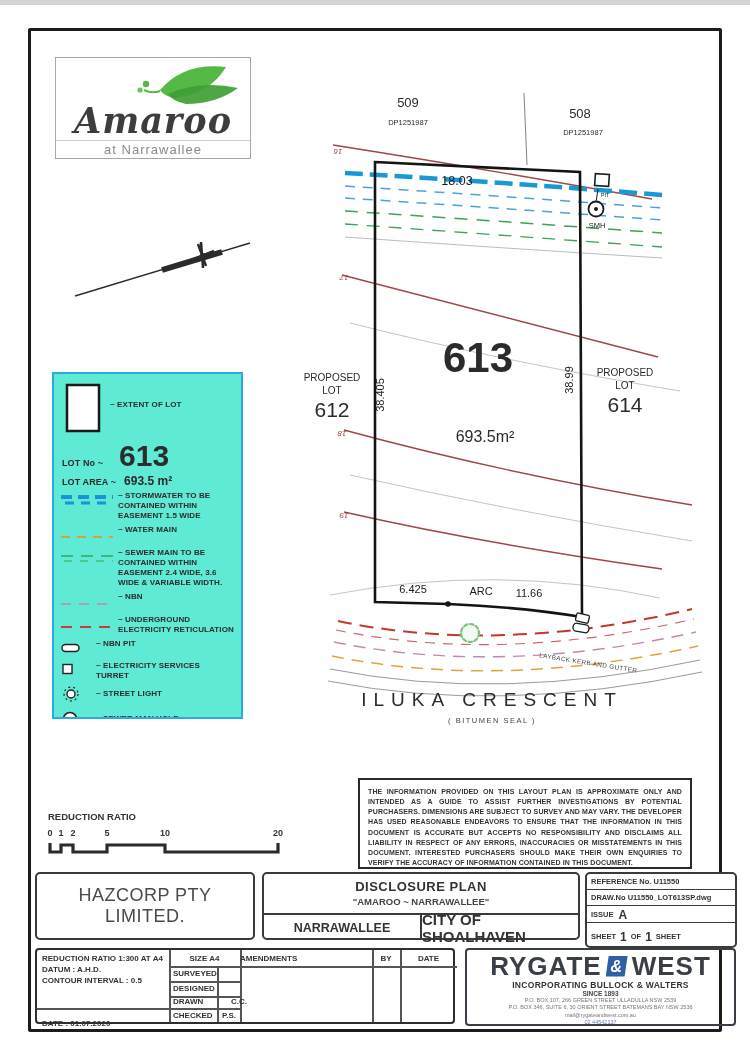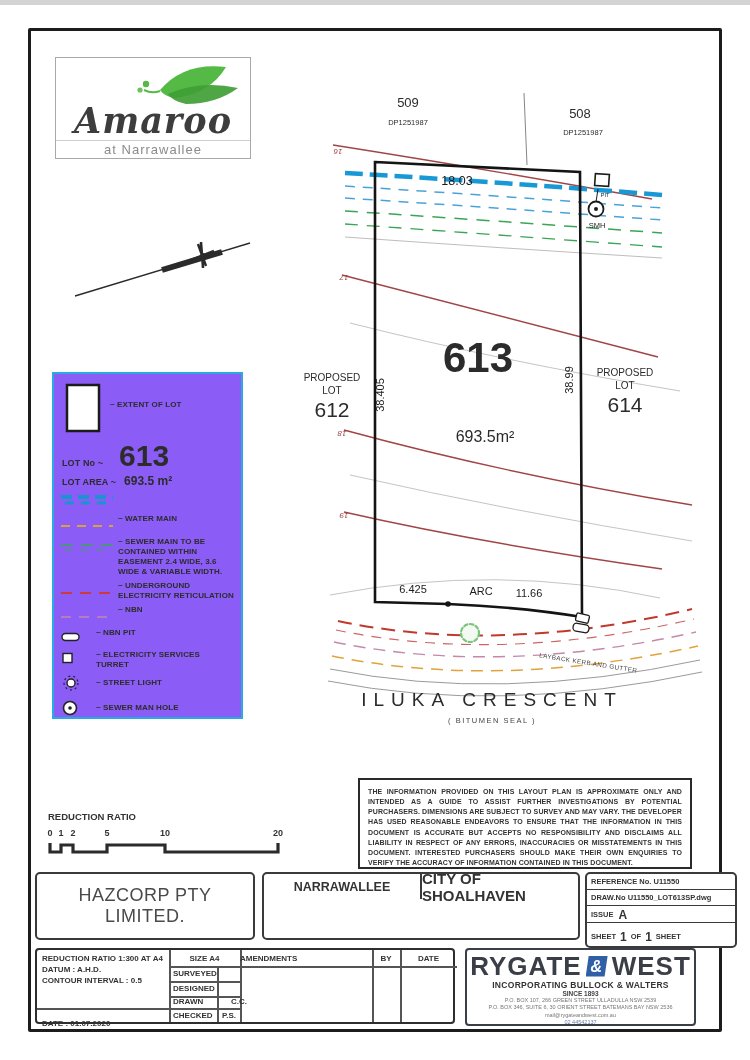--- a/index.html
+++ b/index.html
@@ -15,21 +15,21 @@
   
   #logo-box { left:55px; top:57px; width:196px; height:102px; border:1px solid #a8a8a8; background:#fff; }
   #logo-name { position:absolute; left:0; top:42px; width:100%; text-align:center;
     font-family:"DejaVu Serif", serif; font-style:italic; font-weight:bold;
     font-size:35px; color:#3d3d3d; letter-spacing:1px; }
   #logo-sub { position:absolute; left:0; top:82px; width:100%; text-align:center;
     font-size:13px; color:#8b8b8b; letter-spacing:1px; border-top:1px solid #cfcfcf; padding-top:1px; }
 
   
   #legend { left:52px; top:372px; width:191px; height:347px;
-    border:2px solid #29abe2; background:#8b5cf6; padding:8px 6px 4px 7px; overflow:hidden; }
+    border:2px solid #29abe2; background:#5eead4; padding:8px 6px 4px 7px; overflow:hidden; }
   .lg-row { display:flex; align-items:flex-start; margin-bottom:4px; }
   .lg-swatch { width:52px; flex:0 0 52px; margin-right:5px; margin-top:1px; text-align:center; }
   .lg-label { font-size:8px; font-weight:bold; color:#2c2c2c; line-height:1.25; letter-spacing:.1px; }
   .lg-inline { display:flex; align-items:baseline; margin:2px 0 3px 1px; }
   #lg-lotno-num { font-size:30px; font-weight:bold; color:#2c2c2c; margin-left:16px; line-height:1; }
   #lg-area-val { font-size:12px; font-weight:bold; color:#2c2c2c; margin-left:8px; }
   .lg-sym { width:30px; flex:0 0 30px; margin-right:5px; text-align:left; }
 
   
   #disclaimer { left:358px; top:778px; width:334px; height:91px; border:2px solid #2a2a2a;
@@ -58,21 +58,21 @@
   #ref-issue { height:17px; display:flex; align-items:center; gap:5px; }
   .big-num { font-size:12px; }
 
   
   #details { left:35px; top:948px; width:420px; height:76px; border:2px solid #2e2e2e;
     border-radius:4px; position:absolute; font-size:8px; font-weight:bold; color:#333; }
   .dline { position:absolute; background:#555; }
   .dcell { position:absolute; }
 
   
-  #rygate { left:465px; top:948px; width:231px; height:78px; border:2.5px solid #3a3f47;
+  #rygate { left:465px; top:948px; width:271px; height:78px; border:2.5px solid #3a3f47;
     border-radius:4px; text-align:center; padding-top:3px; }
   #rw-name { display:flex; align-items:center; justify-content:center; gap:4px;
     font-size:26px; font-weight:bold; color:#3a3f47; letter-spacing:1px; line-height:1; }
   #rw-amp { display:inline-block; width:22px; height:21px; background:#2f5fa5; color:#fff;
     font-size:16px; line-height:21px; clip-path:polygon(14% 0,100% 0,86% 100%,0 100%);
     font-style:italic; }
   #rw-sub { font-size:8.5px; font-weight:bold; color:#333; margin-top:1px; letter-spacing:.3px; }
   #rw-since { font-size:6.5px; font-weight:bold; color:#444; }
   .rw-addr { font-size:5.5px; color:#777; line-height:1.35; }
   #rw-phone { font-size:5.5px; color:#6a7ea8; }
@@ -120,45 +120,46 @@
   <div class="lg-inline">
     <span class="lg-label" style="font-size:9px;">LOT AREA ~</span>
     <span id="lg-area-val">693.5 m²</span>
   </div>
 
   <div class="lg-row">
     <div class="lg-swatch"><svg width="52" height="12">
       <line x1="0" y1="3" x2="52" y2="3" stroke="#1a93d1" stroke-width="4" stroke-dasharray="11 6"></line>
       <line x1="4" y1="9" x2="52" y2="9" stroke="#1a93d1" stroke-width="3" stroke-dasharray="9 7"></line>
     </svg></div>
+    <div class="lg-label">~ STORMWATER TO BE CONTAINED WITHIN EASEMENT 1.5 WIDE</div>
   </div>
   <div class="lg-row">
     <div class="lg-swatch"><svg width="52" height="6">
       <line x1="0" y1="3" x2="52" y2="3" stroke="#d8a13d" stroke-width="2" stroke-dasharray="9 7"></line>
     </svg></div>
     <div class="lg-label">~ WATER MAIN</div>
   </div>
   <div class="lg-row">
     <div class="lg-swatch"><svg width="52" height="10">
       <line x1="0" y1="3" x2="52" y2="3" stroke="#3aa556" stroke-width="1.6" stroke-dasharray="12 8"></line>
       <line x1="3" y1="8" x2="52" y2="8" stroke="#3aa556" stroke-width="1.2" stroke-dasharray="8 8"></line>
     </svg></div>
     <div class="lg-label">~ SEWER MAIN TO BE CONTAINED WITHIN EASEMENT 2.4 WIDE, 3.6 WIDE &amp; VARIABLE WIDTH.</div>
   </div>
   <div class="lg-row">
     <div class="lg-swatch"><svg width="52" height="6">
+      <line x1="0" y1="3" x2="52" y2="3" stroke="#c488a8" stroke-width="1.6" stroke-dasharray="10 8"></line>
+    </svg></div>
+    <div class="lg-label">~ NBN</div>
+  </div>
+  <div class="lg-row">
+    <div class="lg-swatch"><svg width="52" height="6">
       <line x1="0" y1="3" x2="52" y2="3" stroke="#cc3b3b" stroke-width="2" stroke-dasharray="11 8"></line>
     </svg></div>
     <div class="lg-label">~ UNDERGROUND ELECTRICITY RETICULATION</div>
-  </div>
-  <div class="lg-row">
-    <div class="lg-swatch"><svg width="52" height="6">
-      <line x1="0" y1="3" x2="52" y2="3" stroke="#c488a8" stroke-width="1.6" stroke-dasharray="10 8"></line>
-    </svg></div>
-    <div class="lg-label">~ NBN</div>
   </div>
 
   <div class="lg-row">
     <div class="lg-sym"><svg width="20" height="10">
       <rect x="1" y="1.5" width="17" height="7" rx="3.5" fill="#fff" stroke="#222" stroke-width="1.4"></rect>
     </svg></div>
     <div class="lg-label">~ NBN PIT</div>
   </div>
   <div class="lg-row">
     <div class="lg-sym"><svg width="14" height="12">
@@ -275,20 +276,24 @@
   <text x="233" y="28" font-size="9" font-weight="bold" fill="#333" text-anchor="middle">20</text>
   <path d="M5 35 L5 44 L16 44 L16 37 L28 37 L28 44 L62 44 L62 37 L120 37 L120 44 L233 44 L233 35" fill="none" stroke="#2b2b2b" stroke-width="3.2"></path>
 </svg>
 
 <div id="hazcorp" class="abs tb">
   <div>HAZCORP PTY</div>
   <div>LIMITED.</div>
 </div>
 
 <div id="discl-box" class="abs tb">
+  <div id="discl-top">
+    <div id="plan-title">DISCLOSURE PLAN</div>
+    <div id="plan-subtitle">"AMAROO ~ NARRAWALLEE"</div>
+  </div>
   <div id="discl-bottom">
     <div id="locality">NARRAWALLEE</div>
     <div id="lga">CITY OF SHOALHAVEN</div>
   </div>
 </div>
 
 <div id="ref-box" class="abs tb">
   <div class="ref-row">REFERENCE No. U11550</div>
   <div class="ref-row">DRAW.No U11550_LOT613SP.dwg</div>
   <div class="ref-row" id="ref-issue">

